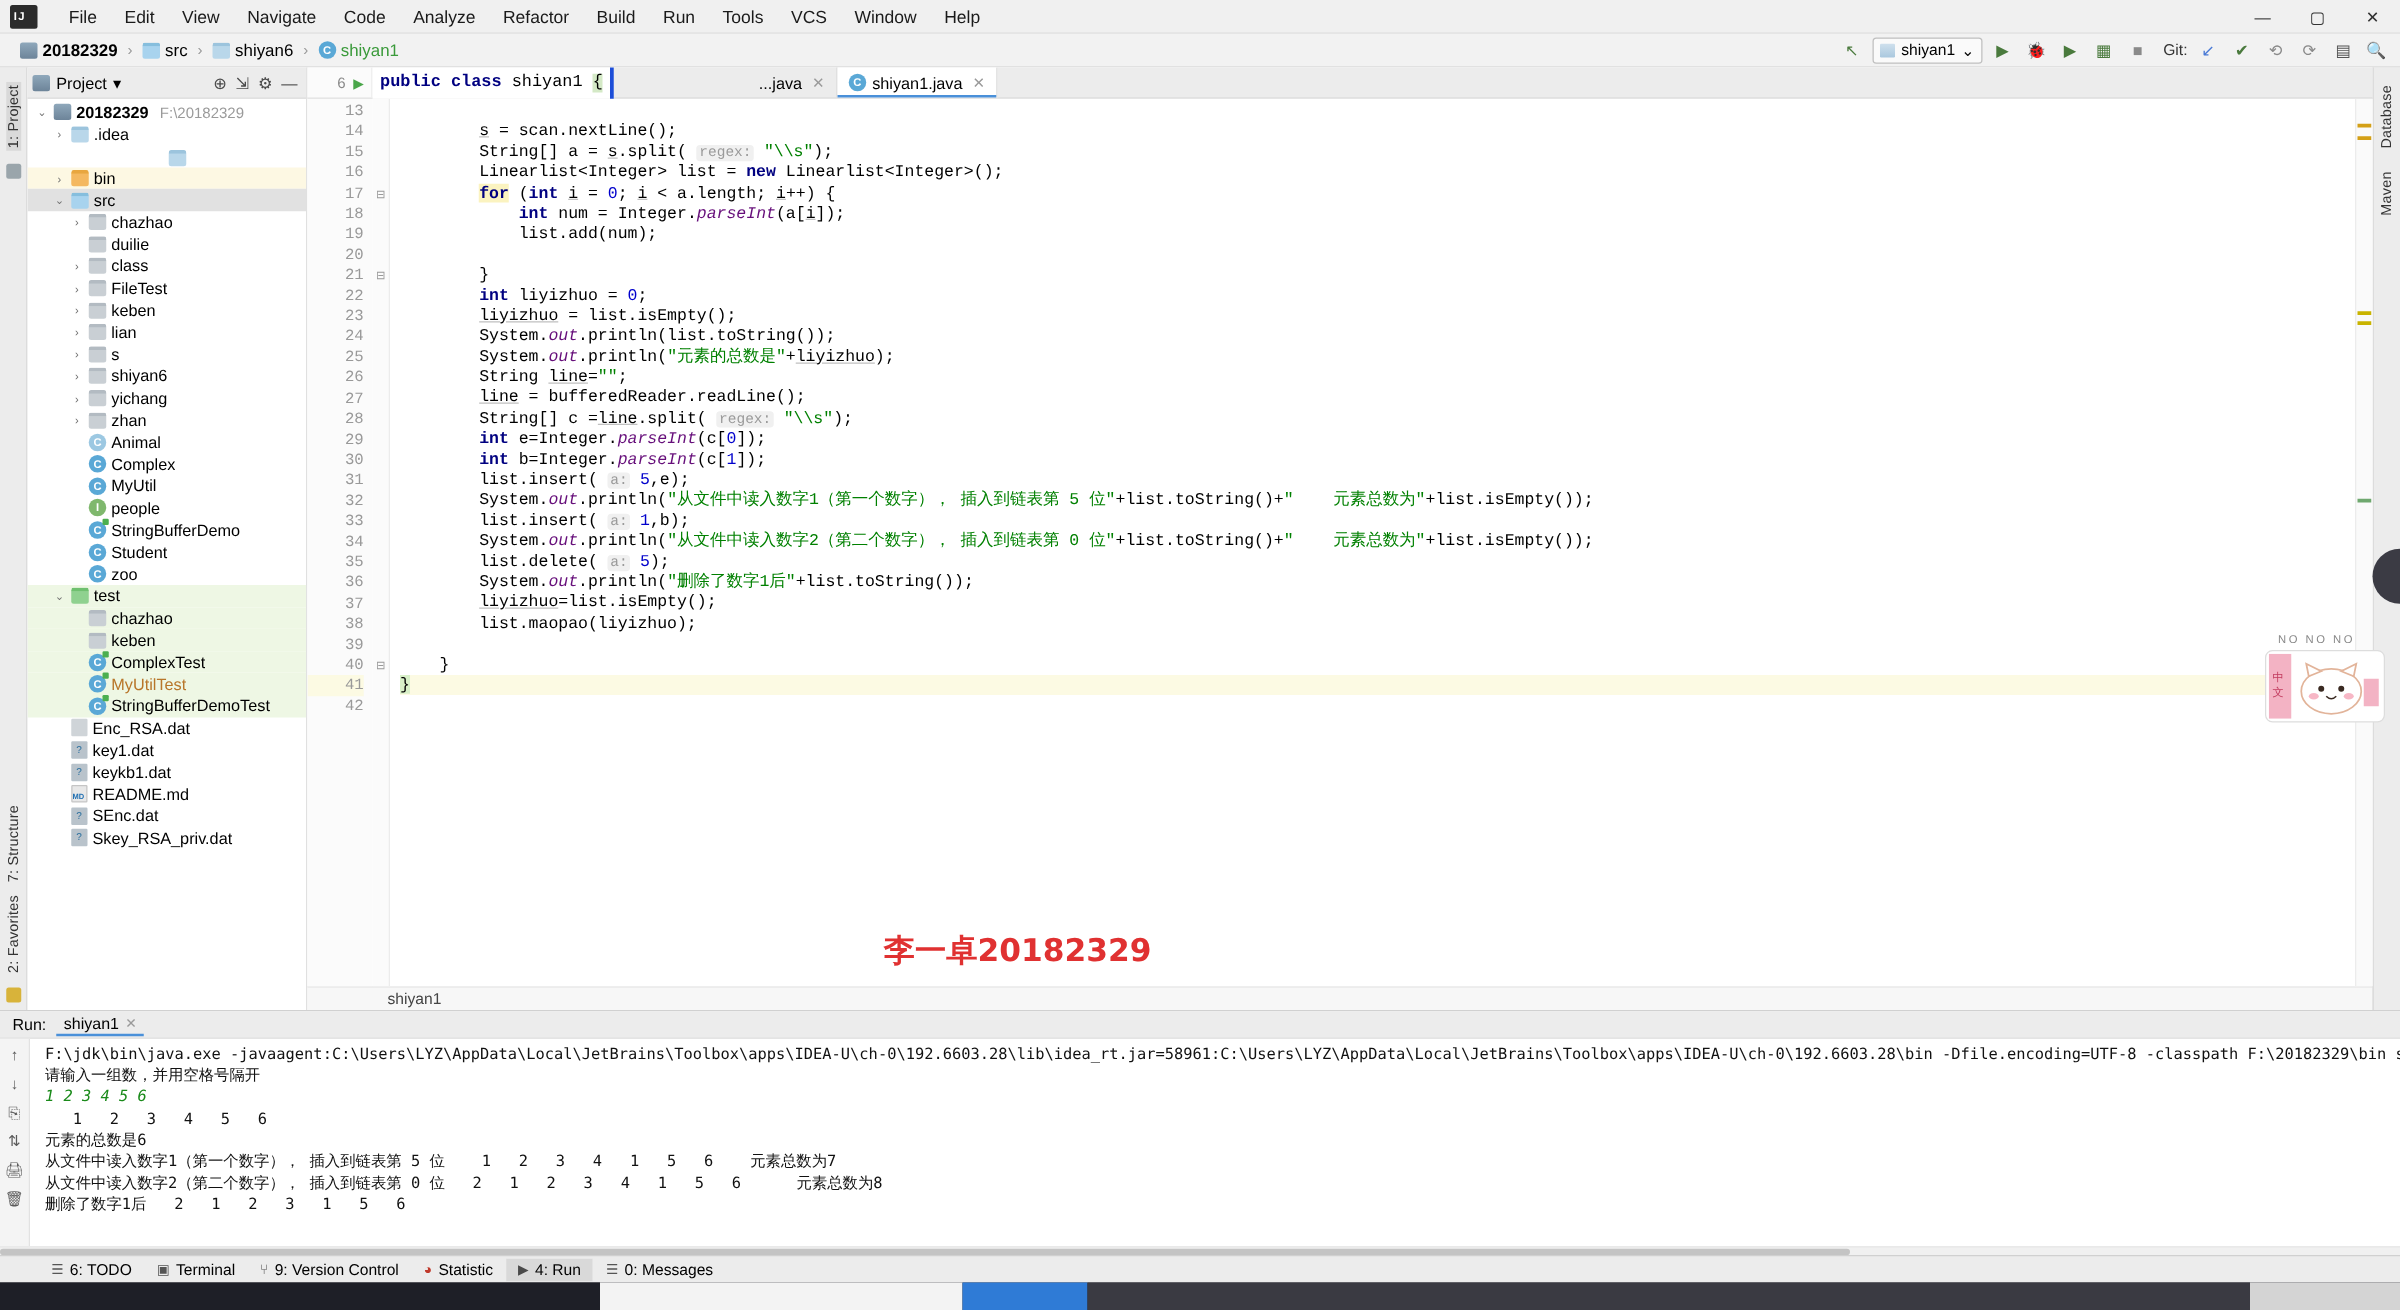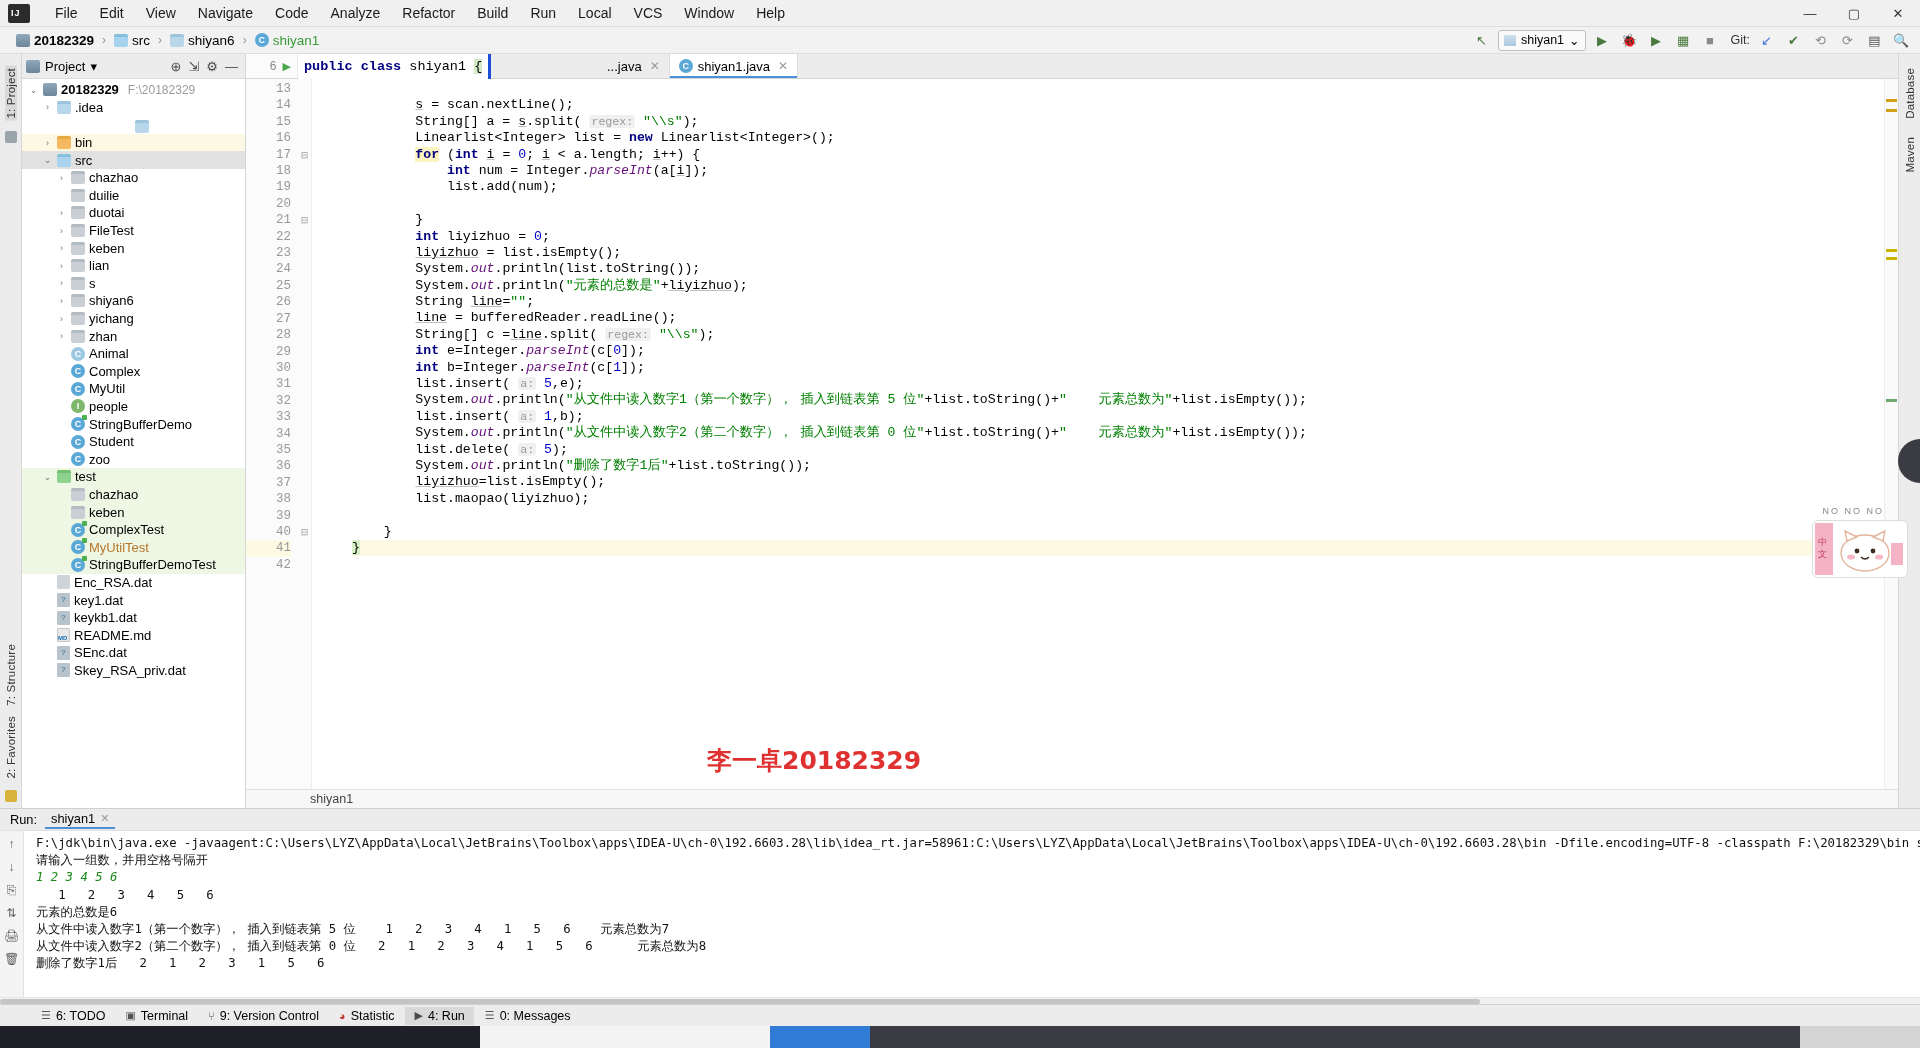--- a/index.html
+++ b/index.html
@@ -85,21 +85,21 @@
   .tab.active:after { content:""; position:absolute; left:0;right:0;bottom:0;height:2px;background:#4a90d9;}
   .tab .x { color:#9a9a9a; font-size:12px; margin-left:3px;}
   .sticky { position:absolute; left:52px; top:0; height:25px; display:flex; align-items:center; background:#fff; padding:0 6px; font-family:"Liberation Mono", monospace; font-size:13.5px; z-index:3; border-right:3px solid #1d4ed8;}
   .kw { color:#000080; font-weight:bold;}
   .brace-hl { background:#d4e9c6;}
 
   .editor { flex:1; display:flex; min-height:0; position:relative; overflow:hidden; background:#fff;}
   .gutter { width:52px; background:#fbfbfb; text-align:right; padding-right:7px; color:#999; font-family:"Liberation Mono", monospace; font-size:12.5px; line-height:16.4px; padding-top:2px; flex:none;}
   .foldcol { width:14px; background:#fbfbfb; border-right:1px solid #ececec; flex:none; position:relative; padding-top:2px;}
   .fold { font-size:9px; color:#9a9a9a; line-height:16.4px; height:16.4px; text-align:center;}
-  .code { flex:1; font-family:"Liberation Mono", monospace; font-size:13.2px; line-height:16.4px; padding-top:2px; padding-left:8px; white-space:pre; overflow:hidden; position:relative;margin-left:32px;}
+  .code { flex:1; font-family:"Liberation Mono", monospace; font-size:13.2px; line-height:16.4px; padding-top:2px; padding-left:8px; white-space:pre; overflow:hidden; position:relative;}
   .cl { height:16.4px; }
   .cl.hl { background:#fcfae3; }
   .str { color:#008000; }
   .num { color:#0000cc; }
   .fld { color:#660e7a; font-style:italic; }
   .hint { color:#9a9a9a; font-size:11.6px; background:#f0f0f0; border-radius:3px; padding:0 2px;}
   .und { text-decoration:underline; text-decoration-color:#c0c0c0;}
   .hl-yellow { background:#fbf3c0;}
   .hl-green { background:#d8f0c8;}
 
@@ -154,21 +154,21 @@
     <div class="menu">
       <div class="menu-item">File</div>
       <div class="menu-item">Edit</div>
       <div class="menu-item">View</div>
       <div class="menu-item">Navigate</div>
       <div class="menu-item">Code</div>
       <div class="menu-item">Analyze</div>
       <div class="menu-item">Refactor</div>
       <div class="menu-item">Build</div>
       <div class="menu-item">Run</div>
-      <div class="menu-item">Local</div>
+      <div class="menu-item">Tools</div>
       <div class="menu-item">VCS</div>
       <div class="menu-item">Window</div>
       <div class="menu-item">Help</div>
     </div>
     <div class="win-btns">
       <div class="win-btn">—</div>
       <div class="win-btn">▢</div>
       <div class="win-btn close">✕</div>
     </div>
   </div>
@@ -277,21 +277,21 @@
             <span class="lbl">chazhao</span>
           </div>
           <div class="node" style="padding-left: 34px;">
             <span class="arrow"></span>
             <span class="ic" style="background: rgb(201, 207, 212); border-top: 3px solid rgb(179, 187, 194);"></span>
             <span class="lbl">duilie</span>
           </div>
           <div class="node" style="padding-left: 34px;">
             <span class="arrow">›</span>
             <span class="ic" style="background: rgb(201, 207, 212); border-top: 3px solid rgb(179, 187, 194);"></span>
-            <span class="lbl">duotai</span>
+            <span class="lbl">class</span>
           </div>
           <div class="node" style="padding-left: 34px;">
             <span class="arrow">›</span>
             <span class="ic" style="background: rgb(201, 207, 212); border-top: 3px solid rgb(179, 187, 194);"></span>
             <span class="lbl">FileTest</span>
           </div>
           <div class="node" style="padding-left: 34px;">
             <span class="arrow">›</span>
             <span class="ic" style="background: rgb(201, 207, 212); border-top: 3px solid rgb(179, 187, 194);"></span>
             <span class="lbl">keben</span>

